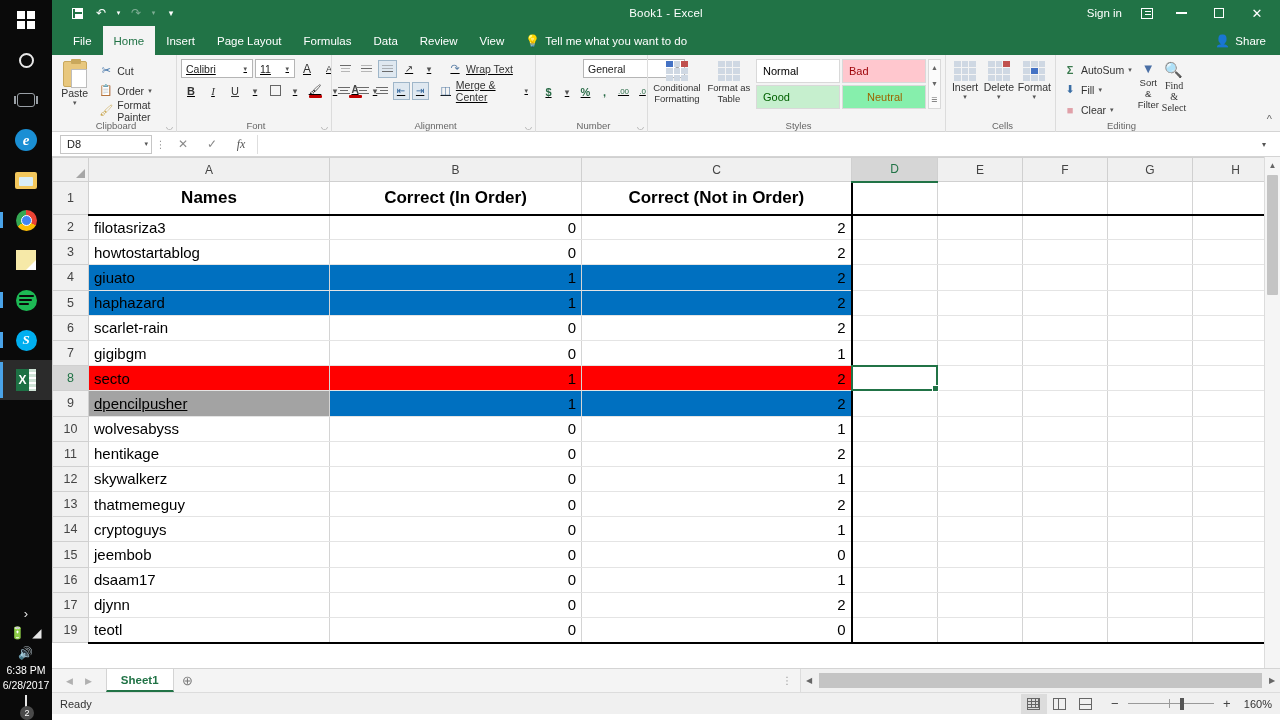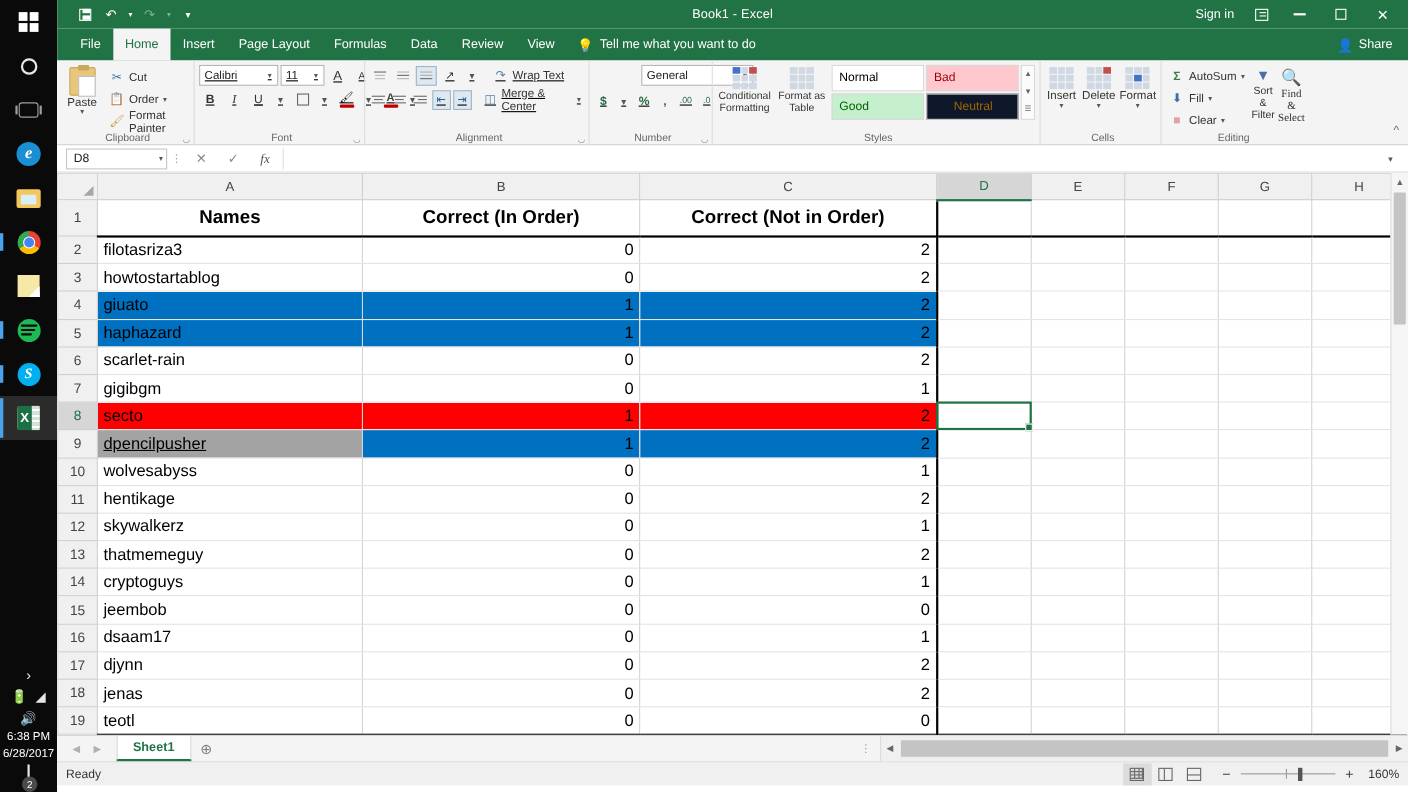--- a/index.html
+++ b/index.html
@@ -569,21 +569,21 @@
                 <s></s>
                 <s></s>
               </span>
             <span class="cap" style="font-size:9.5px;">Format as Table</span>
           </div>
           <div class="stylebox">
             <div class="stylegrid">
               <div class="stylecell" style="background:#ffffff;color:#000;">Normal</div>
               <div class="stylecell" style="background:#ffc7ce;color:#9c0006;">Bad</div>
               <div class="stylecell" style="background:#c6efce;color:#006100;">Good</div>
-              <div class="stylecell" style="background:#0f172a;color:#9c6500;padding-left:24px;">Neutral</div>
+              <div class="stylecell" style="background:#86efac;color:#9c6500;padding-left:24px;">Neutral</div>
             </div>
             <div class="stylescroll">
               <div>▲</div>
               <div>▼</div>
               <div>☰</div>
             </div>
           </div>
         </div>
         <div class="glabel">Styles</div>
       </div>
@@ -890,31 +890,20 @@
               <td class="rh">17</td>
               <td class="cell colA">djynn</td>
               <td class="cell colB num">0</td>
               <td class="cell colC num thickright">2</td>
               <td class="cell colD" style="background: rgb(255, 255, 255);"></td>
               <td class="cell colE" style="background: rgb(255, 255, 255);"></td>
               <td class="cell colF" style="background: rgb(255, 255, 255);"></td>
               <td class="cell colG" style="background: rgb(255, 255, 255);"></td>
               <td class="cell colH" style="background: rgb(255, 255, 255);"></td>
             </tr>
-            <tr>
-              <td class="rh">18</td>
-              <td class="cell colA">jenas</td>
-              <td class="cell colB num">0</td>
-              <td class="cell colC num thickright">2</td>
-              <td class="cell colD" style="background: rgb(255, 255, 255);"></td>
-              <td class="cell colE" style="background: rgb(255, 255, 255);"></td>
-              <td class="cell colF" style="background: rgb(255, 255, 255);"></td>
-              <td class="cell colG" style="background: rgb(255, 255, 255);"></td>
-              <td class="cell colH" style="background: rgb(255, 255, 255);"></td>
-            </tr>
             <tr class="lastrow">
               <td class="rh">19</td>
               <td class="cell colA">teotl</td>
               <td class="cell colB num">0</td>
               <td class="cell colC num thickright">0</td>
               <td class="cell colD" style="background: rgb(255, 255, 255);"></td>
               <td class="cell colE" style="background: rgb(255, 255, 255);"></td>
               <td class="cell colF" style="background: rgb(255, 255, 255);"></td>
               <td class="cell colG" style="background: rgb(255, 255, 255);"></td>
               <td class="cell colH" style="background: rgb(255, 255, 255);"></td>

